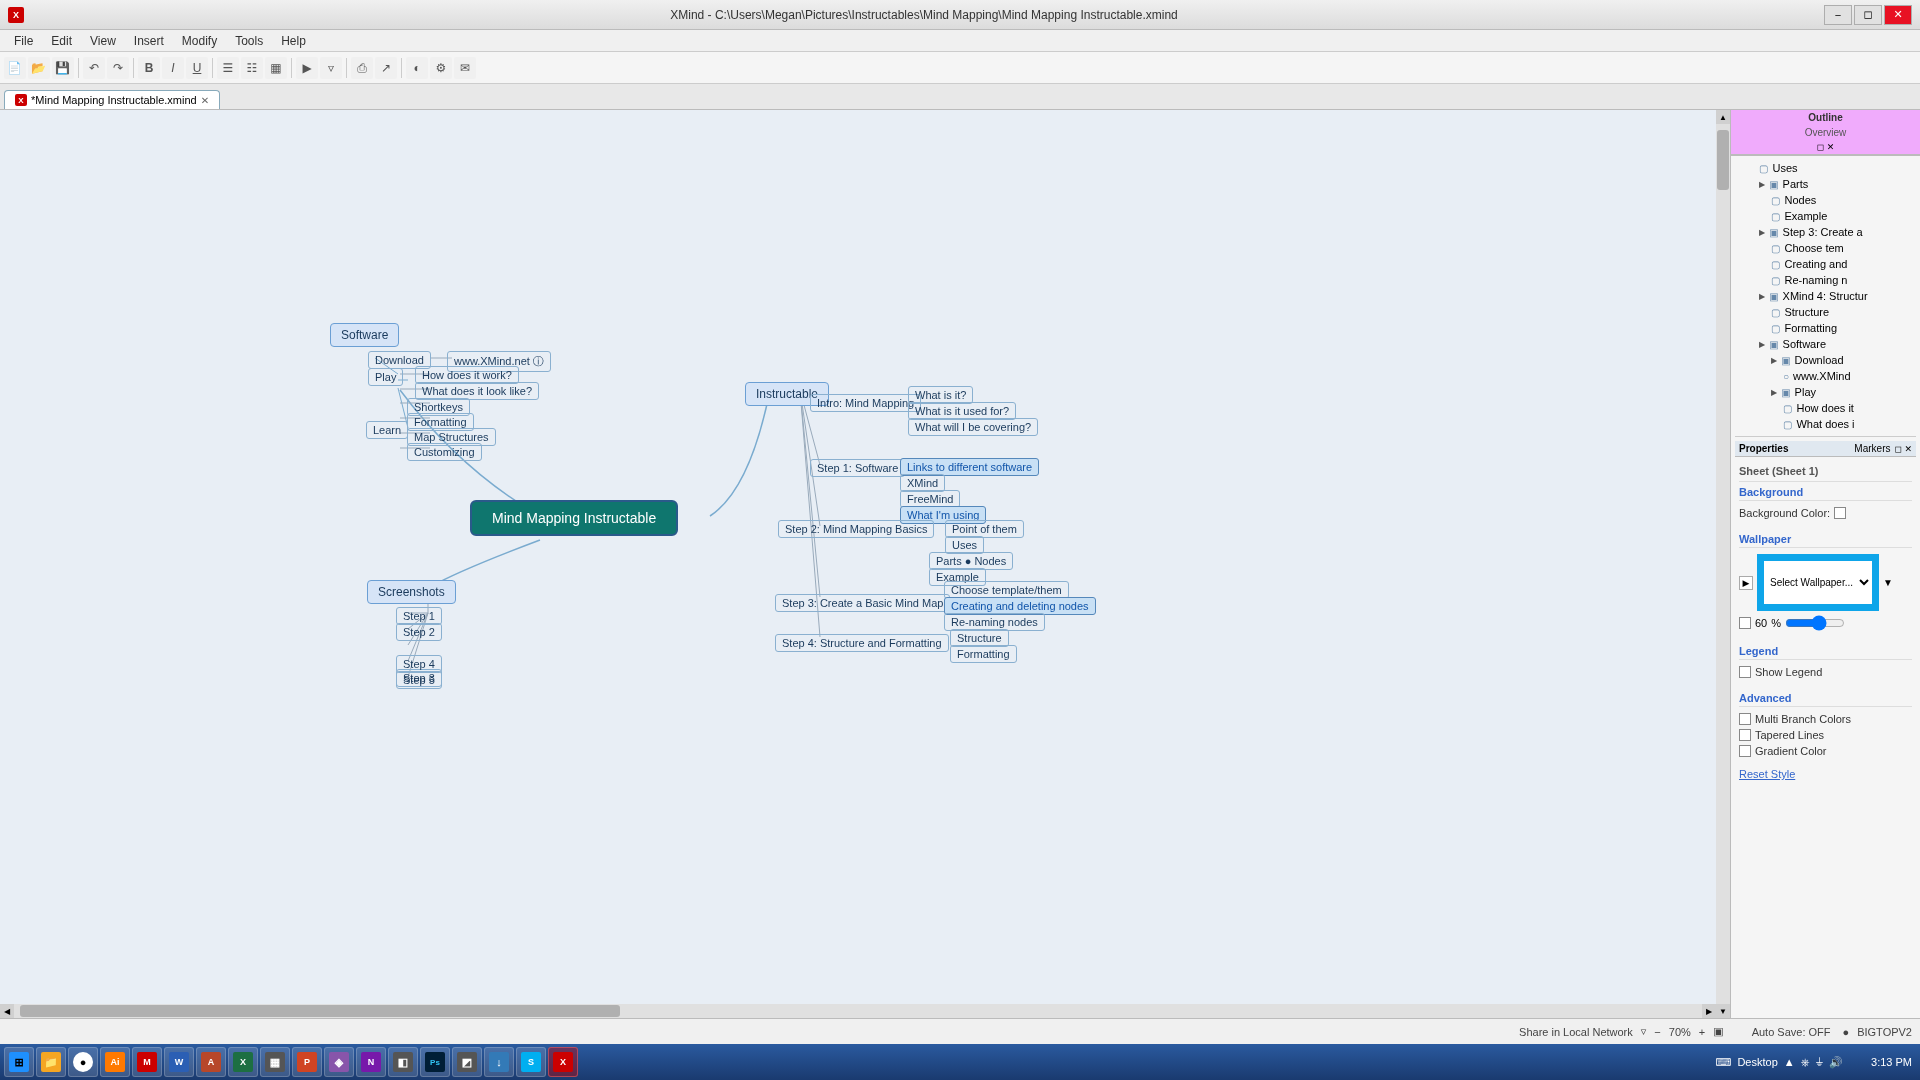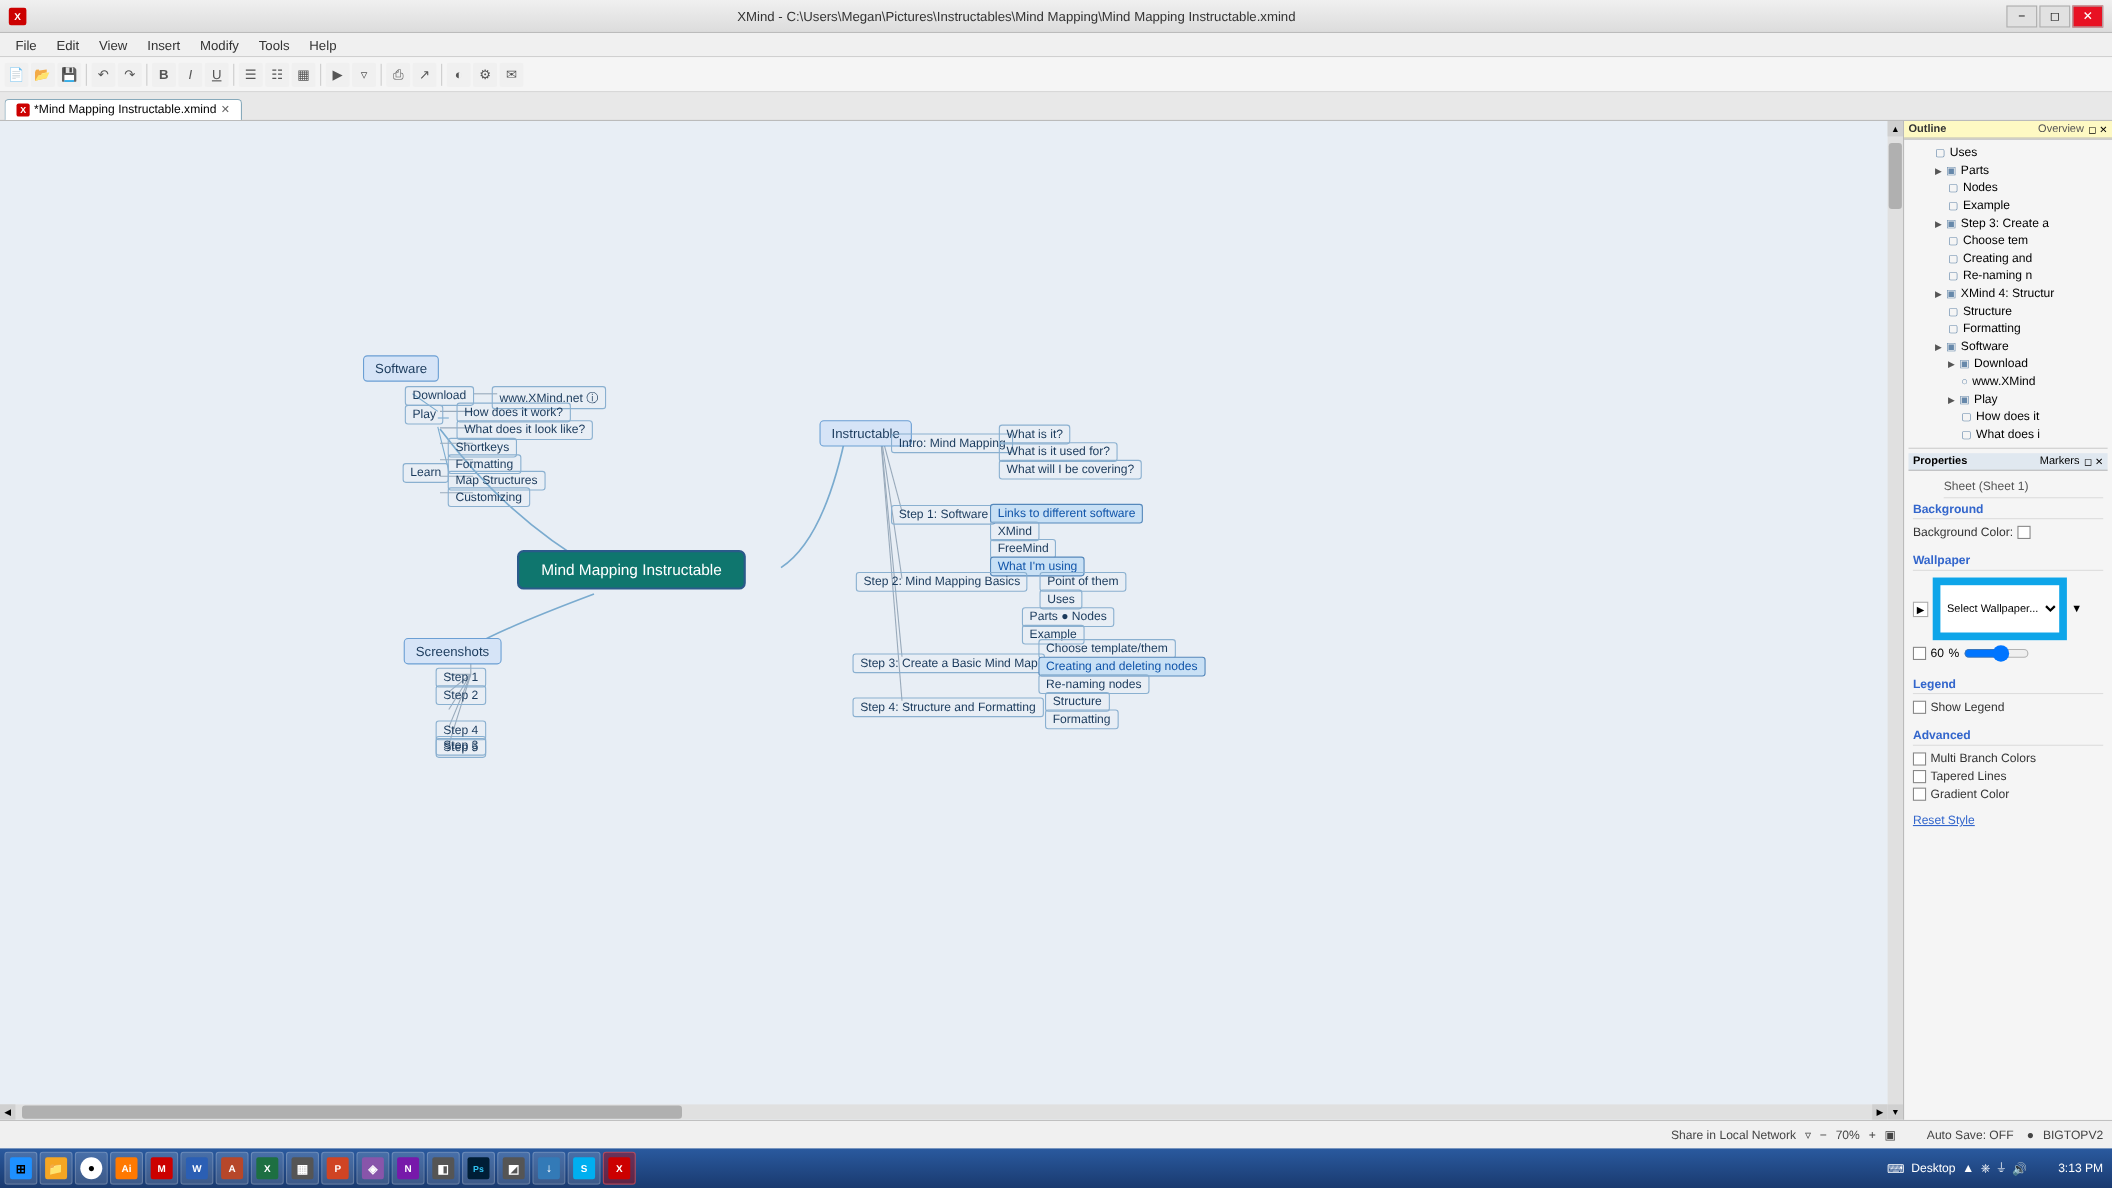--- a/index.html
+++ b/index.html
@@ -402,21 +402,21 @@
     <div id="canvas-scrollbar-h">
       <div class="scroll-arrow" style="display:inline-flex;float:left;">◀</div>
       <div class="scroll-thumb" style="top:1px;left:20px;width:600px;height:12px;"></div>
       <div class="scroll-arrow" style="display:inline-flex;float:right;">▶</div>
     </div>
   </div>
 
   <div id="rightpanel">
 
     <div id="rpanel-tabs">
-      <div style="display:flex;align-items:center;width:100%;padding:2px 4px;gap:4px;background:#fef9c3;border-bottom:1px solid #bbb;">
+      <div style="display:flex;align-items:center;width:100%;padding:2px 4px;gap:4px;background:#f0abfc;border-bottom:1px solid #bbb;flex-direction:column;">
         <span style="font-size:10px;font-weight:bold;color:#333;flex:1;">Outline</span>
         <span style="font-size:10px;color:#555;cursor:pointer;">Overview</span>
         <span style="font-size:9px;cursor:pointer;">◻ ✕</span>
       </div>
     </div>
 
     <div id="rpanel-content">
       <div class="outline-item">
         <span class="outline-indent1"></span>
         <span class="outline-icon">▢</span>
@@ -511,21 +511,21 @@
 
       <div style="height:1px;background:#ccc;margin:4px 0;"></div>
 
       <div style="display:flex;align-items:center;padding:2px 4px;background:#e0e8f0;border-bottom:1px solid #bbb;">
         <span style="font-size:10px;font-weight:bold;flex:1;">Properties</span>
         <span style="font-size:10px;cursor:pointer;">Markers</span>
         <span style="font-size:9px;cursor:pointer;padding-left:4px;">◻ ✕</span>
       </div>
 
       <div class="prop-section" style="padding:4px;">
-        <div style="font-size:11px;font-weight:normal;padding:4px 0;border-bottom:1px solid #ddd;color:#555;margin-left:28px;">Sheet (Sheet 1)</div>
+        <div style="font-size:11px;font-weight:bold;padding:4px 0;border-bottom:1px solid #ddd;color:#555;">Sheet (Sheet 1)</div>
 
         <div class="prop-section">
           <div class="prop-title">Background</div>
           <div class="prop-row">
             <span class="prop-label">Background Color:</span>
             <div class="prop-checkbox"></div>
           </div>
         </div>
 
         <div class="prop-section">

